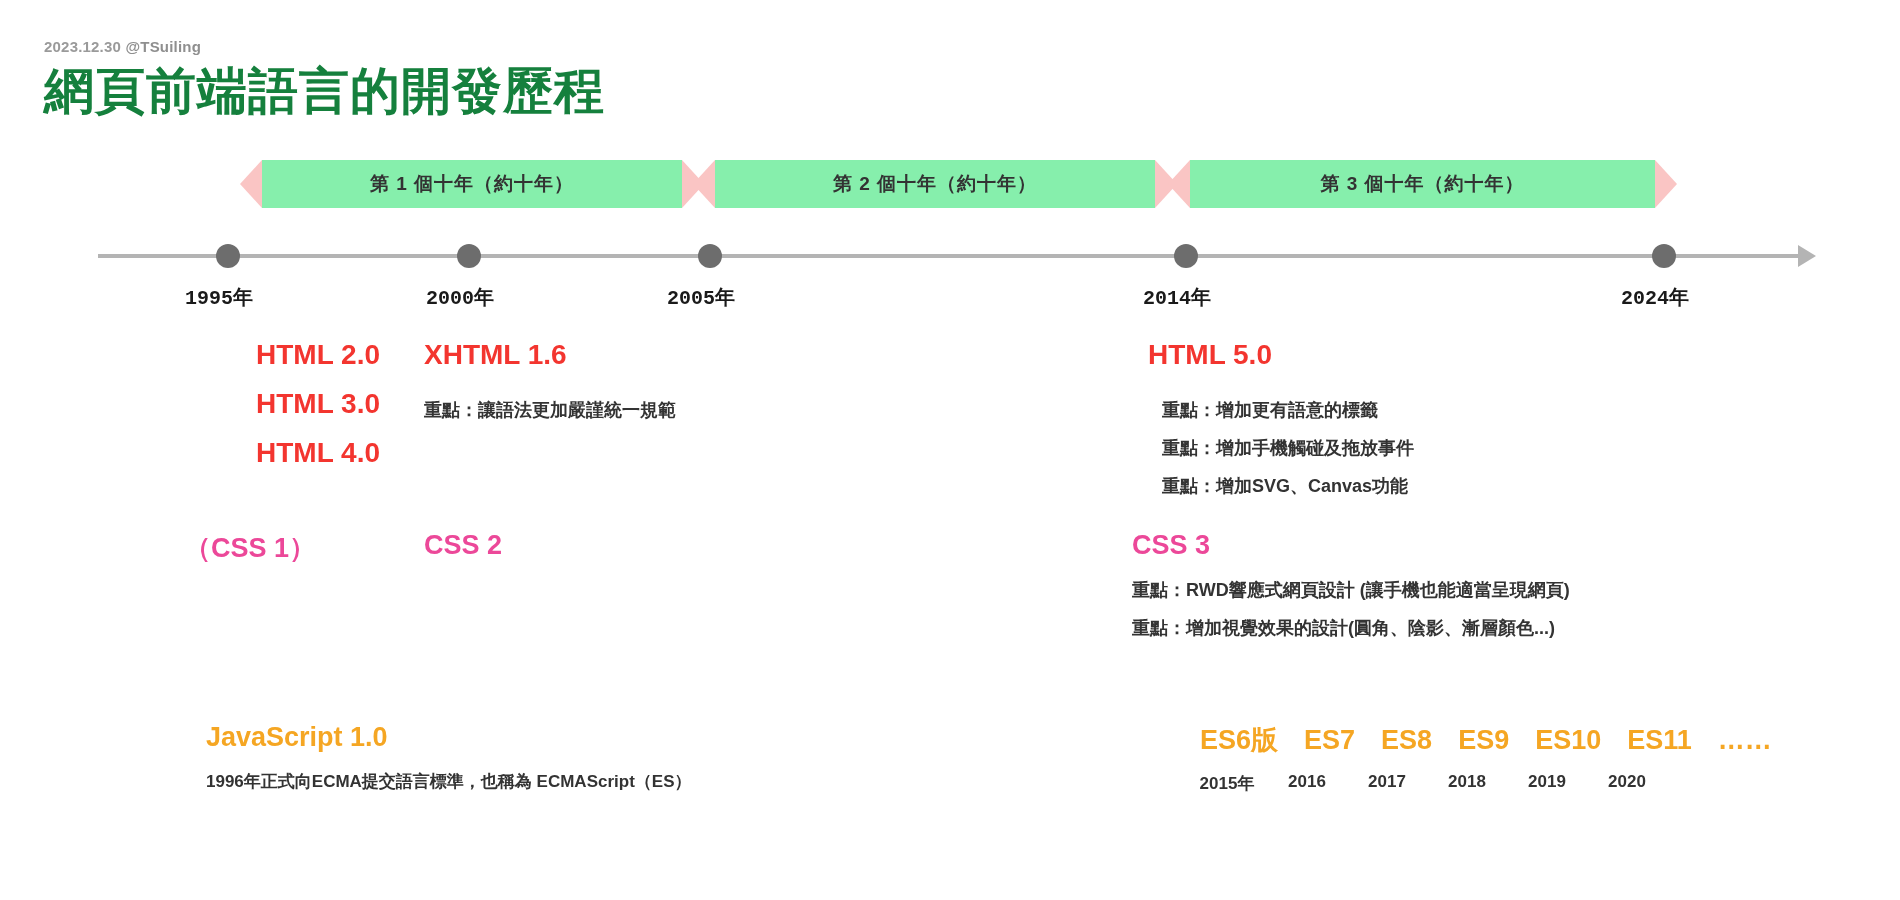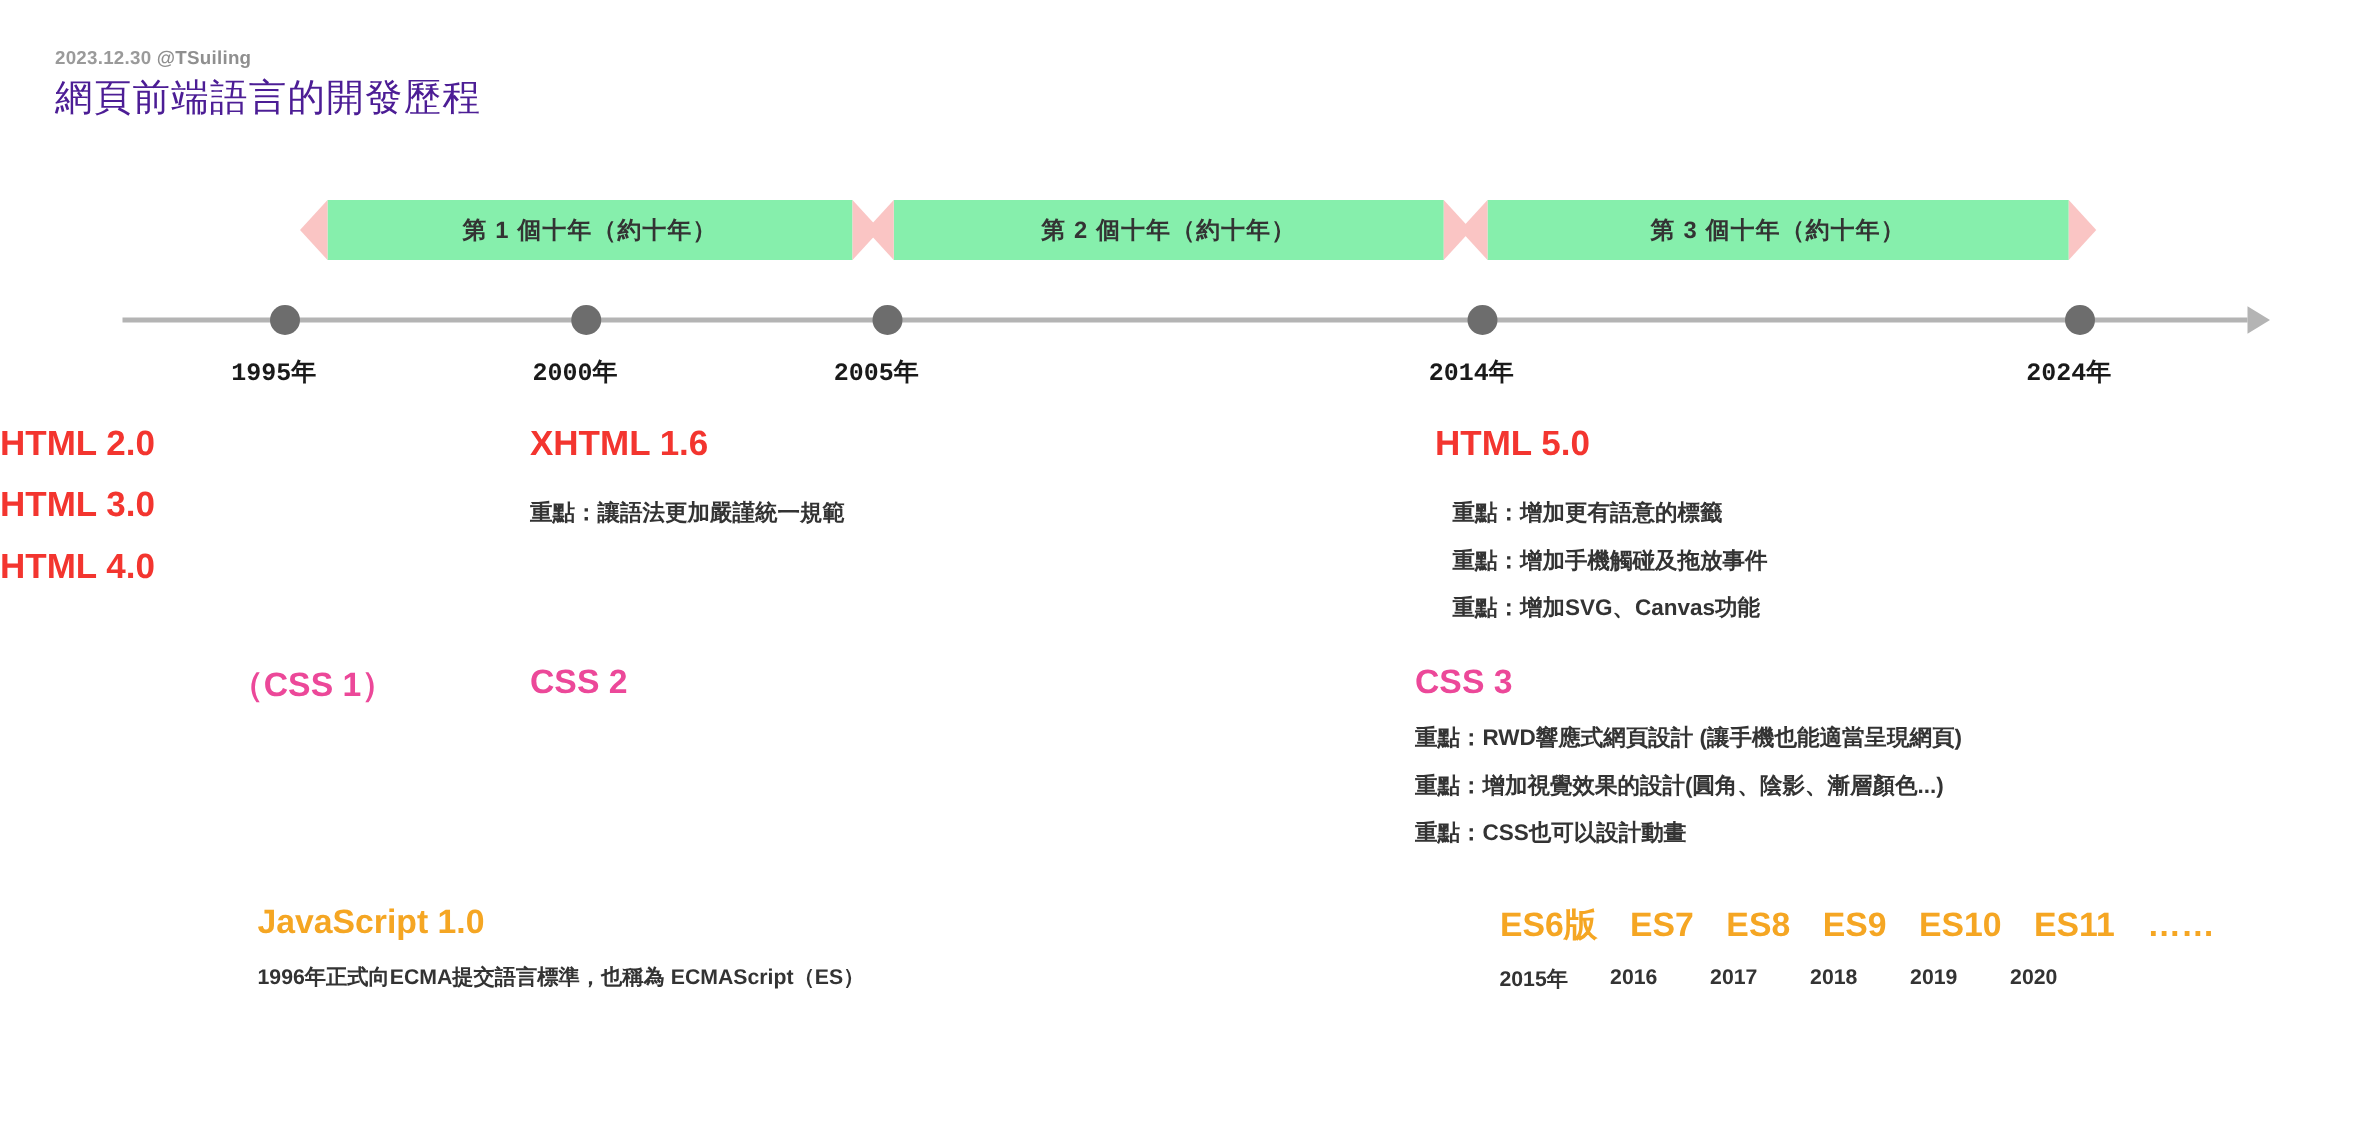--- a/index.html
+++ b/index.html
@@ -24,23 +24,23 @@
     font-size: 15px;
     font-weight: bold;
     color: #9a9a9a;
     letter-spacing: 0.2px;
   }
   .meta .handle { color: #8f8f8f; }
   .title {
     position: absolute;
     left: 44px;
     top: 58px;
-    font-size: 30px;
-    font-weight: normal;
-    color: #4c1d95;
+    font-size: 50px;
+    font-weight: bold;
+    color: #15803d;
     letter-spacing: 1px;
   }
 
   
   .decade {
     position: absolute;
     height: 48px;
     top: 160px;
     display: flex;
     align-items: center;
@@ -130,21 +130,21 @@
     font-size: 18px;
     font-weight: bold;
     line-height: 38px;
   }
   .note-sm {
     color: #333333;
     font-size: 17px;
     font-weight: bold;
     line-height: 38px;
   }
-  .right-align { text-align: left; }
+  .right-align { text-align: right; }
 
   
   .es-row {
     position: absolute;
     display: flex;
     align-items: baseline;
     gap: 26px;
   }
   .es-row .es {
     color: #f5a623;
@@ -219,21 +219,20 @@
   <div class="note" style="margin-left:14px;">重點：增加SVG、Canvas功能</div>
 </div>
 
 <div class="block h-blue" style="left:184px;top:530px;">（CSS 1）</div>
 <div class="block h-blue" style="left:424px;top:530px;">CSS 2</div>
 
 <div class="block" style="left:1104px;top:530px;margin-left:28px;">
   <div class="h-blue">CSS 3</div>
   <div class="note" style="margin-top:10px;">重點：RWD響應式網頁設計 (讓手機也能適當呈現網頁)</div>
   <div class="note">重點：增加視覺效果的設計(圓角、陰影、漸層顏色...)</div>
-  <div class="note">重點：CSS也可以設計動畫</div>
 </div>
 
 <div class="block" style="left:206px;top:722px;">
   <div class="h-orange">JavaScript 1.0</div>
   <div class="note-sm" style="margin-top:10px;">1996年正式向ECMA提交語言標準，也稱為 ECMAScript（ES）</div>
 </div>
 
 <div class="es-row" style="left:1200px;top:722px;">
   <span class="es">ES6版</span>
   <span class="es">ES7</span>

